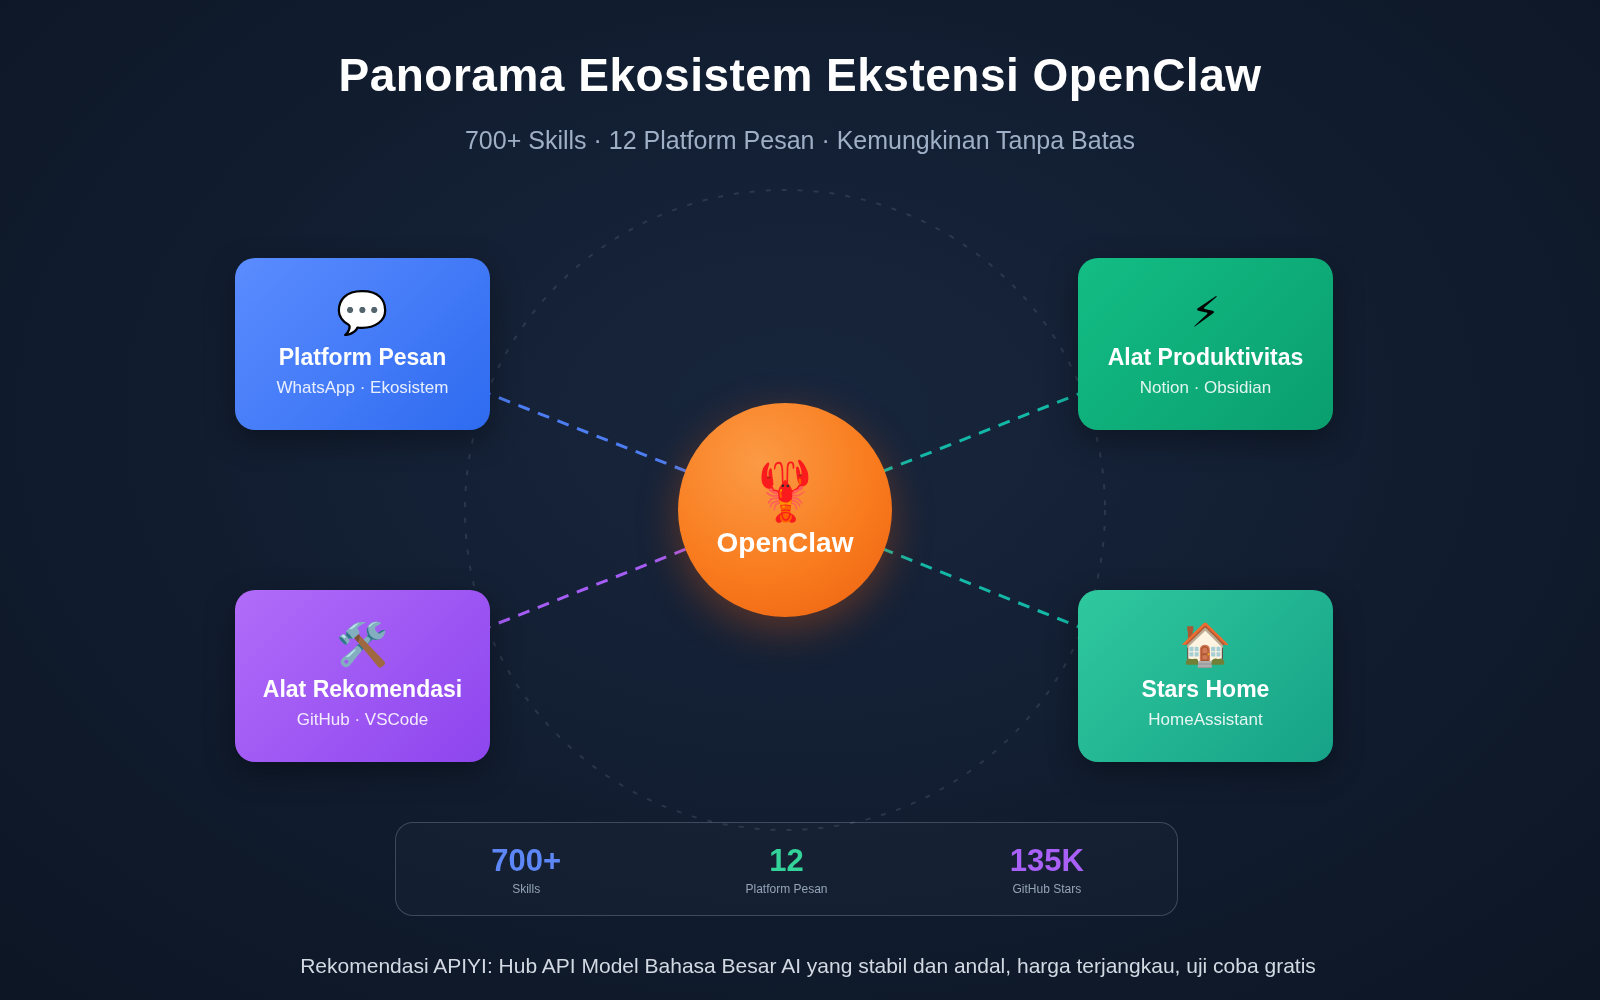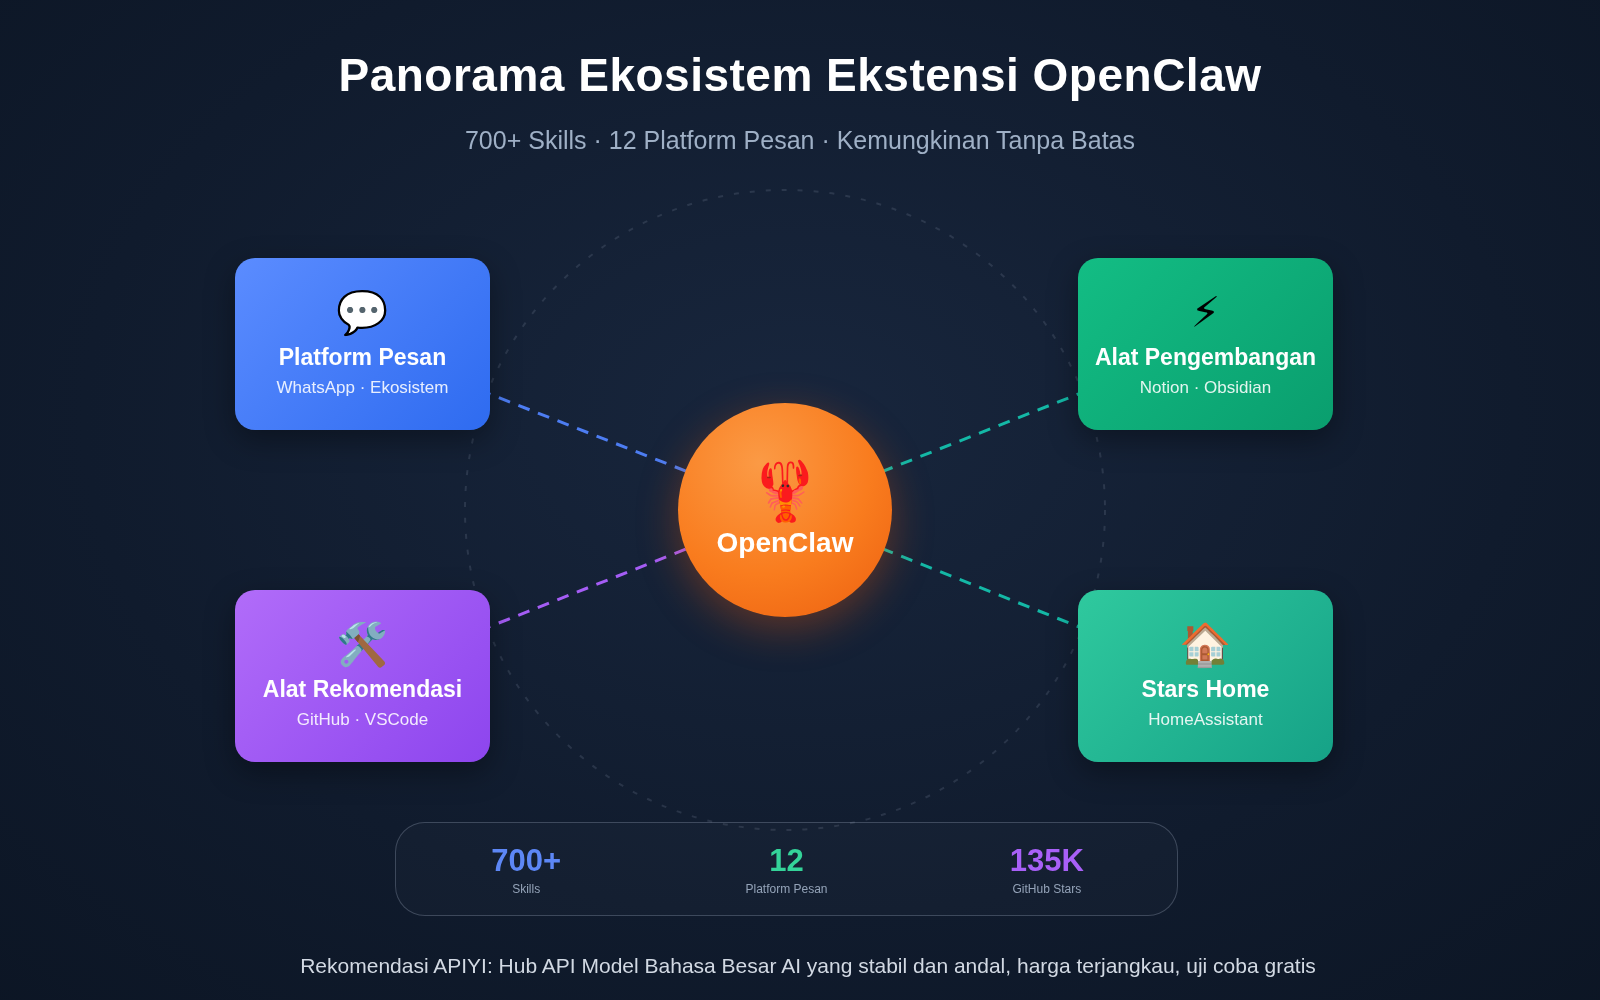--- a/index.html
+++ b/index.html
@@ -71,21 +71,21 @@
     box-shadow: 0 12px 40px rgba(234,88,12,0.35);
   }
   .center-node .center-icon { font-size: 58px; line-height: 1.05; }
   .center-node .center-label { font-size: 28px; font-weight: 700; color: #ffffff; }
   
   .stats-bar {
     position: absolute;
     left: 395px; top: 822px;
     width: 783px; height: 94px;
     border: 1px solid rgba(148,163,184,0.32);
-    border-radius: 30px;
+    border-radius: 18px;
     background: rgba(255,255,255,0.02);
     display: flex;
     align-items: center;
     z-index: 2;
   }
   .stat {
     flex: 1;
     display: flex;
     flex-direction: column;
     align-items: center;
@@ -124,21 +124,21 @@
   </div>
 
   <div class="card" id="card-0" style="background: linear-gradient(135deg, #5b8cff 0%, #2e6bf0 100%)">
     <div class="card-icon">💬</div>
     <div class="card-title">Platform Pesan</div>
     <div class="card-subtitle">WhatsApp · Ekosistem</div>
   </div>
 
   <div class="card" id="card-1" style="background: linear-gradient(135deg, #13bd84 0%, #0a9e6e 100%)">
     <div class="card-icon">⚡</div>
-    <div class="card-title">Alat Pengembangan</div>
+    <div class="card-title">Alat Produktivitas</div>
     <div class="card-subtitle">Notion · Obsidian</div>
   </div>
 
   <div class="card" id="card-2" style="background: linear-gradient(135deg, #b16cf9 0%, #8d45ee 100%)">
     <div class="card-icon">🛠️</div>
     <div class="card-title">Alat Rekomendasi</div>
     <div class="card-subtitle">GitHub · VSCode</div>
   </div>
 
   <div class="card" id="card-3" style="background: linear-gradient(135deg, #2fc99e 0%, #16a287 100%)">

